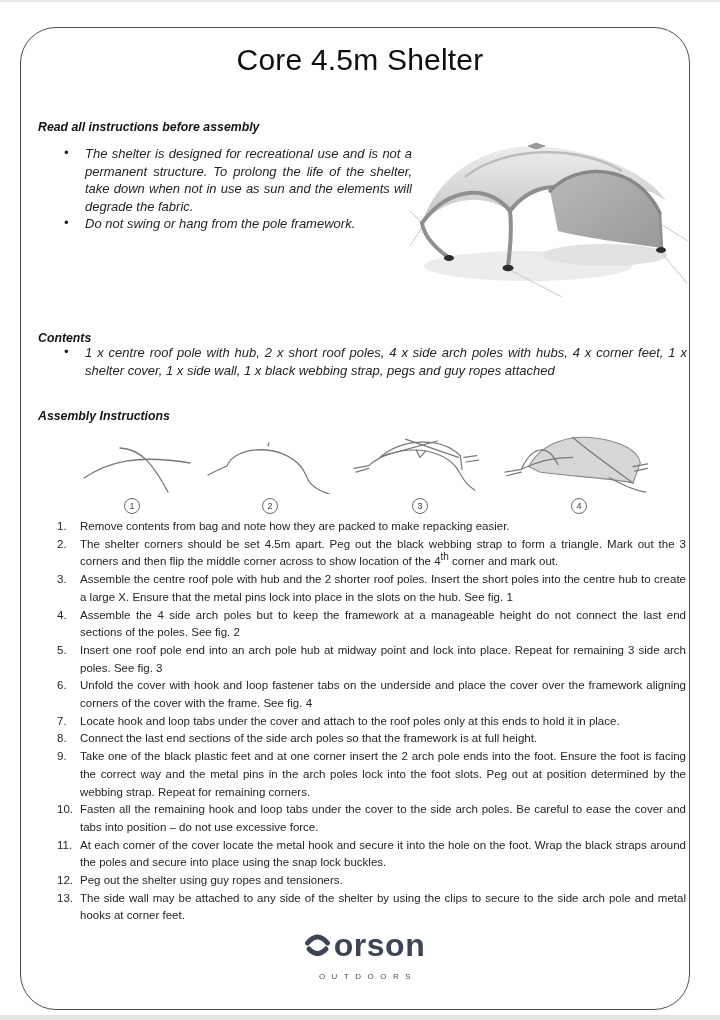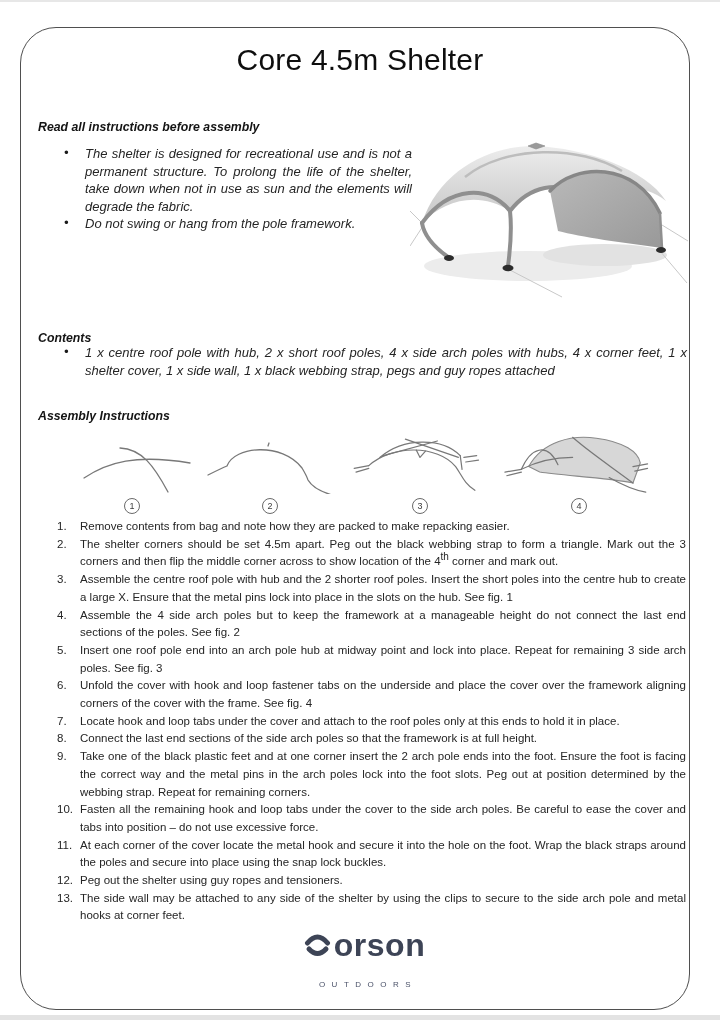--- a/index.html
+++ b/index.html
@@ -56,21 +56,21 @@
   ol.steps { list-style:none; margin:0; padding:0; position:absolute; left:57px; top:518px; width:629px; }
   ol.steps li { display:grid; grid-template-columns:23px 1fr; }
   ol.steps .num { font-size:11.5px; line-height:17.7px; color:#252525; }
   ol.steps .txt { font-size:11.5px; line-height:17.7px; color:#252525; text-align:justify; }
   ol.steps sup { font-size:10px; line-height:0; vertical-align:super; }
 
   .logo { position:absolute; left:0; right:0; top:930px; text-align:center; color:#3d4456;padding-left:9px; }
   .logo-row { display:flex; align-items:center; justify-content:center; gap:3px; }
   .logo-mark { width:27px; height:30px; }
   .logo-word { font-size:32px; font-weight:700; letter-spacing:0.5px; line-height:30px; color:#3d4456; }
-  .logo-sub  { font-size:8px; letter-spacing:6.5px; margin-top:20px; color:#4a5168;
+  .logo-sub  { font-size:8px; letter-spacing:6.5px; margin-top:12px; color:#4a5168;
                text-transform:uppercase; padding-left:7px; }
 
   .linework { stroke:#787878; stroke-width:1.3; fill:none; stroke-linecap:round; stroke-linejoin:round; }
 </style>
 </head>
 <body>
 
 <div class="scan-top"></div>
 <div class="scan-bottom"></div>
 <div class="frame"></div>

